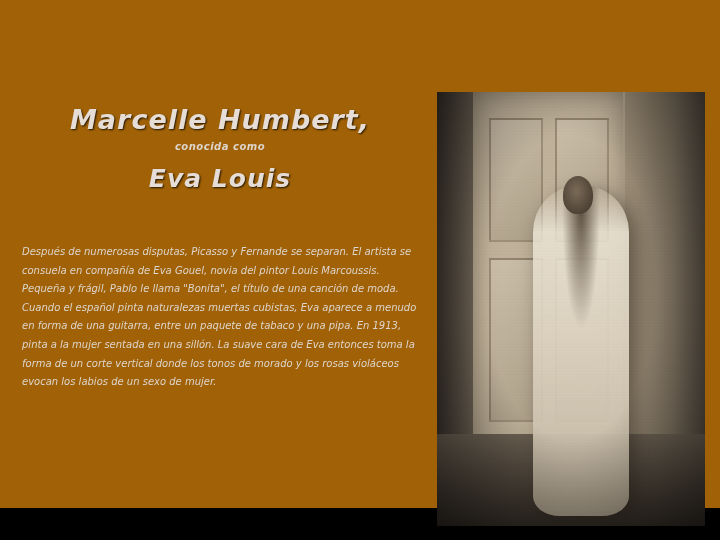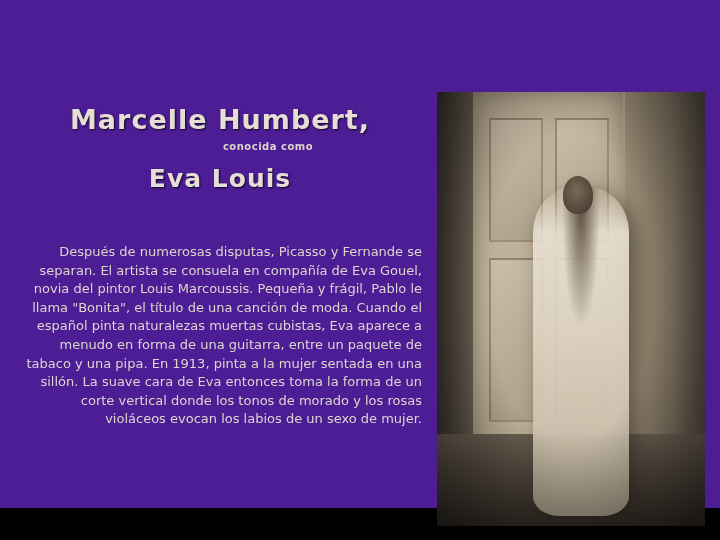--- a/index.html
+++ b/index.html
@@ -10,21 +10,22 @@
   body {
     width: 720px;
     height: 540px;
     overflow: hidden;
     font-family: "Liberation Sans", sans-serif;
   }
   .slide {
     position: relative;
     width: 720px;
     height: 508px;
-    background: #4c1d95;
+    background: #a16207;
+    font-style: italic;
   }
   .text-column {
     position: absolute;
     left: 0px;
     top: 0px;
     width: 440px;
     height: 540px;
   }
   .title-main {
     position: absolute;
@@ -43,21 +44,20 @@
     position: absolute;
     left: 0px;
     top: 141px;
     width: 440px;
     text-align: center;
     color: #ddd5cc;
     font-family: "DejaVu Sans", sans-serif;
     font-size: 10px;
     font-weight: bold;
     letter-spacing: 0.5px;
-    margin-left: 48px;
   }
   .title-name {
     position: absolute;
     left: 0px;
     top: 164px;
     width: 440px;
     text-align: center;
     color: #e6ded6;
     font-family: "DejaVu Sans", sans-serif;
     font-size: 25px;
@@ -75,24 +75,24 @@
     font-family: "DejaVu Sans", sans-serif;
     font-size: 11px;
     font-weight: bold;
     letter-spacing: 0.5px;
   }
   .body-text {
     position: absolute;
     left: 22px;
     top: 243px;
     width: 400px;
-    text-align: right;
+    text-align: left;
     color: #ddd6ce;
     font-family: "DejaVu Sans", sans-serif;
-    font-size: 13px;
+    font-size: 10px;
     line-height: 18.6px;
   }
   .photo-frame {
     position: absolute;
     left: 437px;
     top: 92px;
     width: 268px;
     height: 434px;
     overflow: hidden;
     background: #2b2622;

